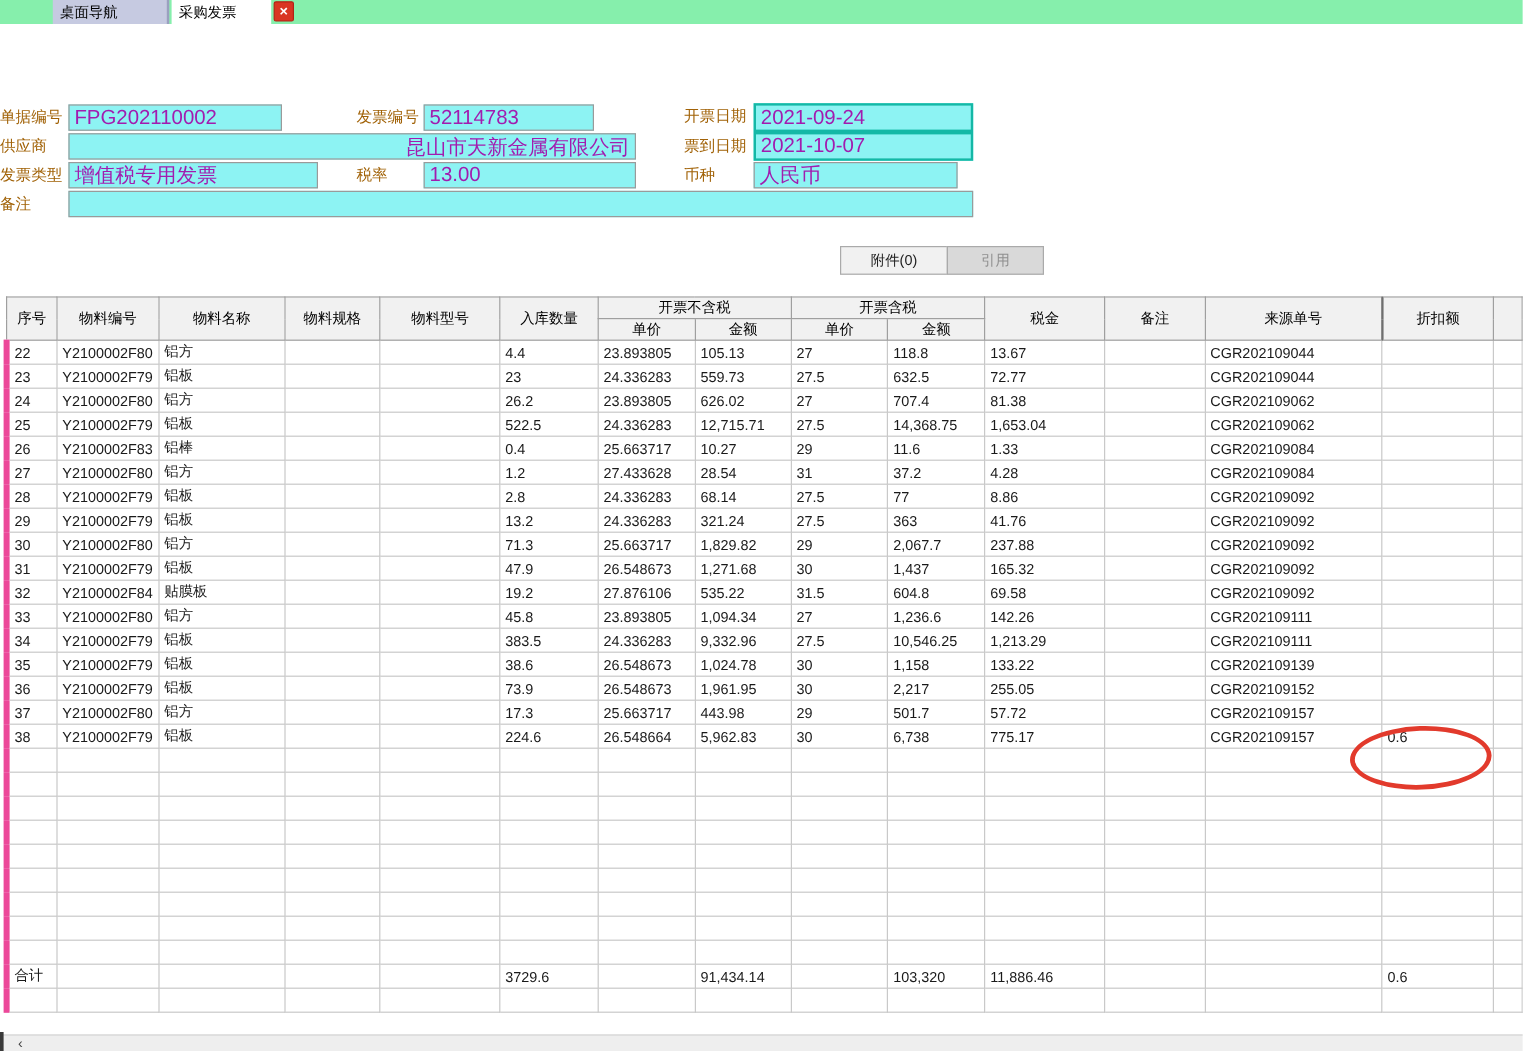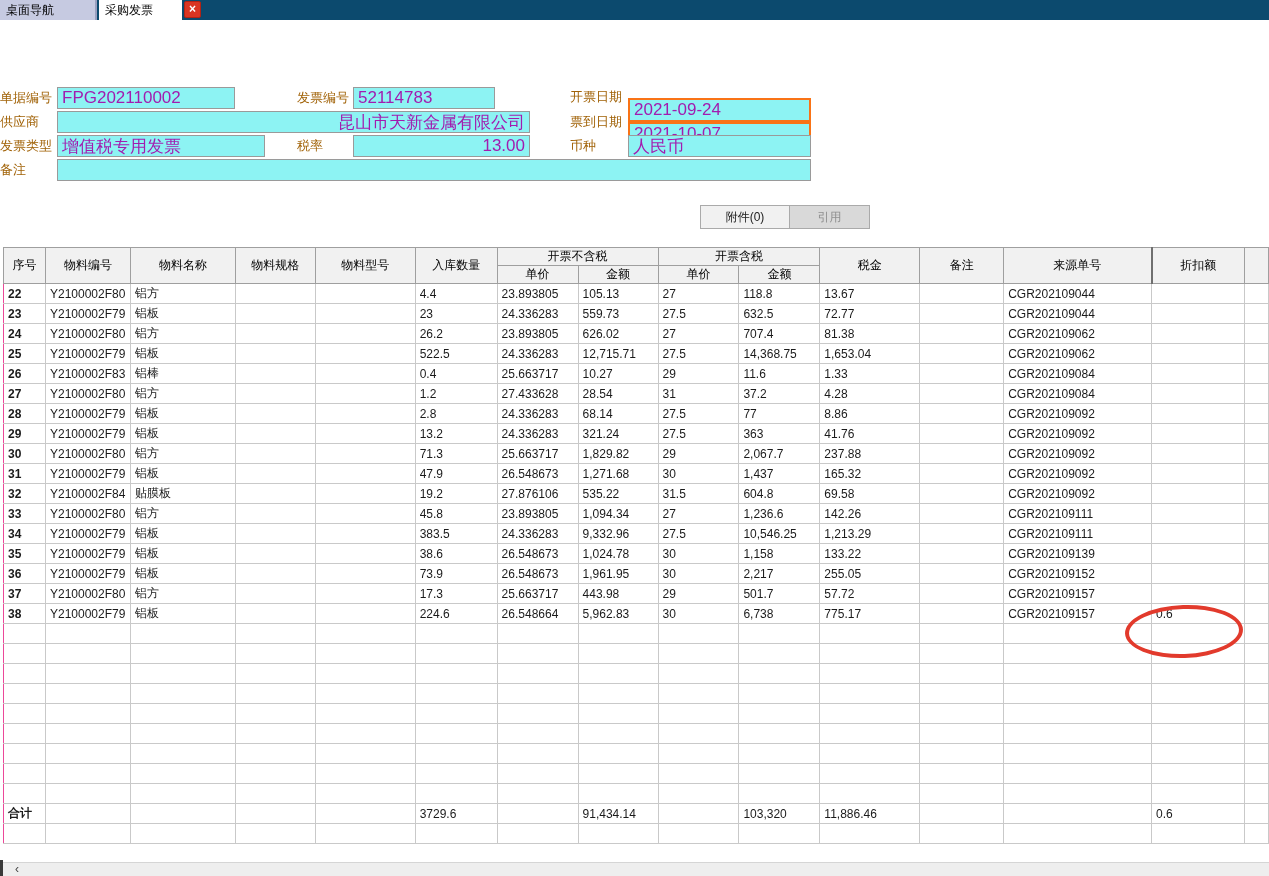--- a/index.html
+++ b/index.html
@@ -2,45 +2,45 @@
 <html><head>
 <meta charset="utf-8">
 <style>
   * { box-sizing: border-box; }
   html,body { margin:0; padding:0; }
   body {
     position:relative; width:1269px; height:876px; overflow:hidden;
     background:#ffffff; font-family:"Liberation Sans", sans-serif; color:#000;
   }
   
-  .tabbar { position:absolute; left:0; top:0; width:1269px; height:20px; background:#0c4a6e; display:flex; }
+  .tabbar { position:absolute; left:0; top:0; width:1269px; height:20px; background:#86efac; display:flex;padding-left:44px; }
   .tab { font-size:12px; line-height:20px; padding:0 6px; white-space:nowrap; overflow:hidden; }
   .tab-inactive { width:97px; background:#c6cae1; border-right:2px solid #9aa0bf; }
   .tab-active { width:83px; background:#ffffff; margin-left:2px; }
   .close-btn { width:17px; height:17px; margin:1px 0 0 2px; background:#d93522; border:1px solid #b22315;
     border-radius:2px; color:#fff; font-size:12px; font-weight:bold; line-height:15px; text-align:center; cursor:default; }
   
   .form-label { position:absolute; font-size:13px; line-height:22px; color:#a16207; white-space:nowrap; }
   .field { position:absolute; height:22px; background:#8df3f3; border:1px solid #9a9a9a;
     font-family:Liberation Sans, sans-serif; font-size:17px; padding:0 4px; color:#a21caf; }
-  .field-dark { height:24px; border:2px solid #f97316;margin-top:12px; }
-  .field-right { text-align:right; }
+  .field-dark { height:24px; border:2px solid #14b8a6; }
+  .field-right { }
   
   .btn { position:absolute; top:205px; height:24px; font-family:"Liberation Sans", sans-serif;
     font-size:12px; border:1px solid #aaaaaa; }
   .btn-attachment { left:700px; width:90px; background:#f1f1f1; color:#222; }
   .btn-reference  { left:789px; width:81px; background:#d9d9d9; color:#8f8f8f; }
   
   .invoice-table { position:absolute; left:3px; top:247px; border-collapse:collapse; table-layout:fixed; }
   .invoice-table th { background:#f1f1f1; border:1px solid #9f9f9f; font-weight:normal; font-size:12px;
     height:18px; padding:0 2px; text-align:center; color:#000; white-space:nowrap; overflow:hidden; }
   .invoice-table th.col-discount { border-left:2px solid #6f6f6f; }
   .invoice-table td { border:1px solid #c9c9c9; height:20px; font-size:12px; padding:0 2px 0 4px;
     text-align:left; color:#1a1a1a; white-space:nowrap; overflow:hidden; }
-  .invoice-table td:first-child { border-left:1px solid #ec4899;font-weight:bold; }
+  .invoice-table td:first-child { border-left:5px solid #ec4899; }
   
   .annotation-ellipse { position:absolute; left:1125px; top:605px; width:118px; height:53px;
     border:4px solid #e23a2c; border-radius:50%; transform:rotate(-2deg); pointer-events:none; background:transparent; }
   
   .hscroll { position:absolute; left:0; top:862px; width:1269px; height:14px; background:#eeeeee;
     border-top:1px solid #d5d5d5; z-index:5; }
   .scroll-left-arrow { position:absolute; left:10px; top:0; width:14px; height:14px;
     font-size:12px; line-height:13px; color:#444; text-align:center; }
   .window-edge { position:absolute; left:0; top:860px; width:3px; height:16px; background:#3a3a3a; z-index:6; }
 </style>
@@ -63,21 +63,21 @@
 <div class="form-label" style="left:0; top:111px;">供应商</div>
 <input class="field" style="left: 57px; top: 111px; width: 473px; text-align: right;" readonly="" value="昆山市天新金属有限公司">
 <div class="form-label" style="left:570px; top:111px;">票到日期</div>
 <input class="field field-dark" style="left: 628px; top: 110px; width: 183px;" readonly="" value="2021-10-07">
 
 <div class="form-label" style="left:0; top:135px;">发票类型</div>
 <input class="field" style="left: 57px; top: 135px; width: 208px;" readonly="" value="增值税专用发票">
 <div class="form-label" style="left:297px; top:135px;">税率</div>
 <input class="field field-right" style="left: 353px; top: 135px; width: 177px;" readonly="" value="13.00">
 <div class="form-label" style="left:570px; top:135px;">币种</div>
-<input class="field" style="left: 628px; top: 135px; width: 183px;" readonly="" value="人民币">
+<input class="field" style="left: 628px; top: 135px; width: 170px;" readonly="" value="人民币">
 
 <div class="form-label" style="left:0; top:159px;">备注</div>
 <input class="field" style="left: 57px; top: 159px; width: 754px;" readonly="" value="">
 
 <button class="btn btn-attachment">附件(0)</button>
 <button class="btn btn-reference" disabled="">引用</button>
 
 <table class="invoice-table">
   <colgroup>
     <col style="width:42px">

